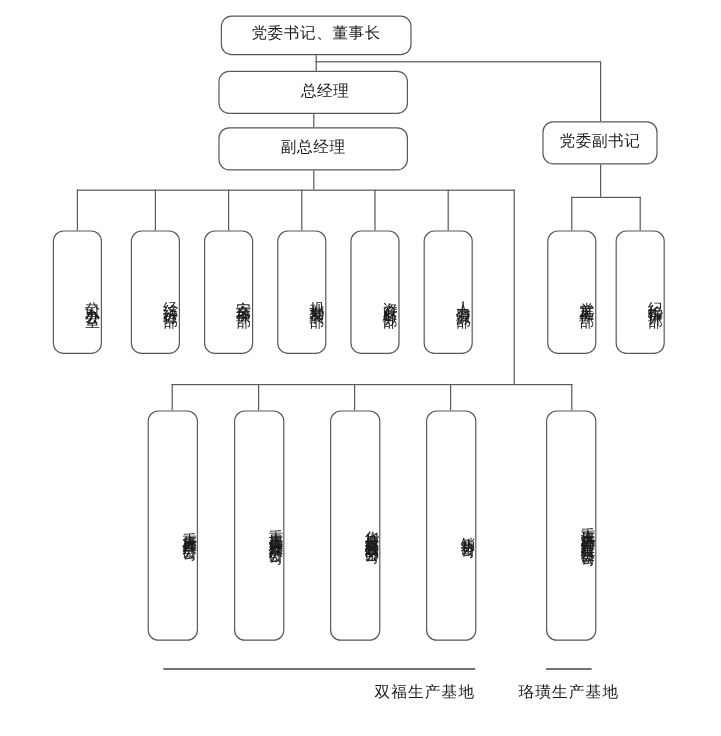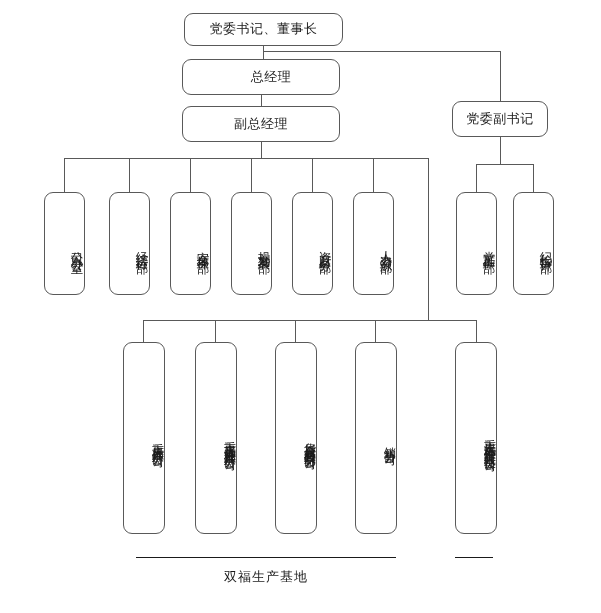--- a/index.html
+++ b/index.html
@@ -153,17 +153,18 @@
     <span>华展金属材料改制分公司</span>
   </div>
   <div class="node vert tall" style="left:355px; top:342px; width:42px; height:192px;">
     <span>销售分公司</span>
   </div>
   <div class="node vert tall" style="left:455px; top:342px; width:42px; height:192px;">
     <span>重庆汽车标准件厂有限责任公司</span>
   </div>
 
   <div class="baseline" style="left:136px; top:557px; width:260px;"></div>
-  <div class="base-label" style="left:136px; top:568px; width:260px;">双福生产基地</div>
+  <div class="base-label" style="left:136px; top:568px; width:260px;text-align:right;">双福生产基地</div>
 
   <div class="baseline" style="left:455px; top:557px; width:38px;"></div>
+  <div class="base-label" style="left:416px; top:568px; width:116px;">珞璜生产基地</div>
 
 </div>
 
 </body></html>

